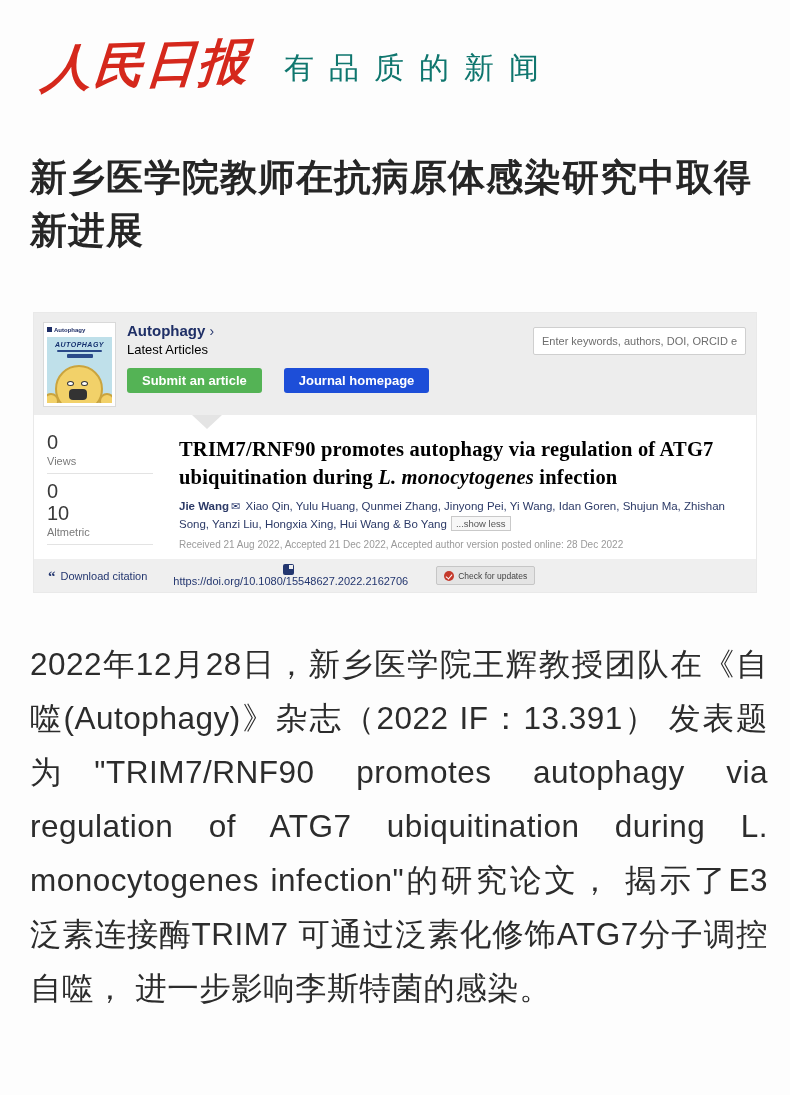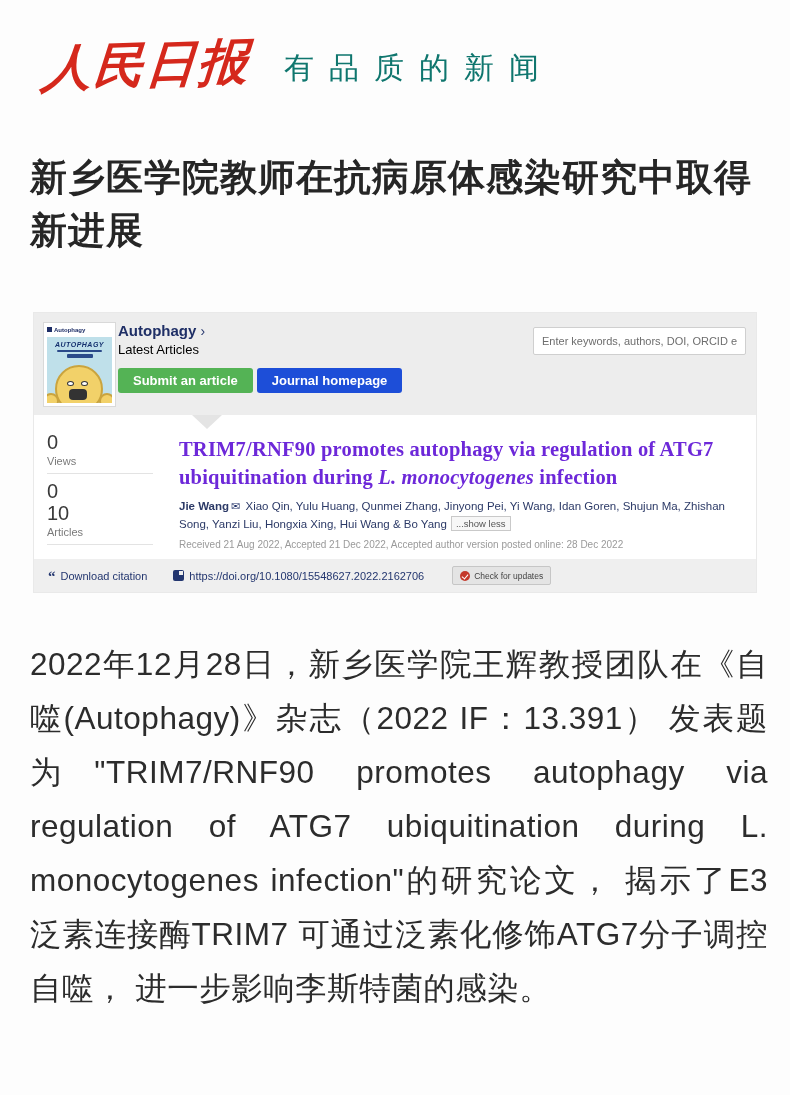--- a/index.html
+++ b/index.html
@@ -40,60 +40,60 @@
           background:#f2d169; border:2px solid #caa43e; border-radius:50%; }
   .cell .eye { position:absolute; top:14px; width:7px; height:5px; border:1.5px solid #333;
                border-radius:50%; background:#fff; }
   .cell .eye.l { left:10px; } .cell .eye.r { left:24px; }
   .cell .mouth { position:absolute; top:22px; left:12px; width:18px; height:11px;
                  background:#333; border-radius:4px; }
   .cell .arm { position:absolute; width:16px; height:16px; background:#f2d169;
                border:2px solid #caa43e; border-radius:50%; bottom:2px; }
   .cell .arm.l { left:-14px; } .cell .arm.r { right:-14px; }
 
-  .j-mid { flex:1; padding-left:2px; }
+  .j-mid { flex:1; padding-left:11px; }
   .j-name { font-size:15px; font-weight:bold; color:#1f2f66; }
   .j-chevron { font-weight:normal; color:#2a3a70; font-size:14px; }
   .j-section { font-size:13px; color:#000000; margin-top:3px; }
-  .j-buttons { margin-top:11px; display:flex; gap:4px; }
+  .j-buttons { margin-top:11px; display:flex; gap:22px; }
   .btn { font-size:13px; font-weight:bold; color:#fff; border:none; border-radius:3px;
          padding:6px 15px; line-height:1; cursor:pointer; }
   .btn-green { background:#54b355; }
   .btn-navy  { background:#1d4ed8; }
 
   .j-search input { width:213px; height:28px; margin-top:5px; border:1px solid #cfcfcf;
                     border-radius:2px; background:#fff; font-size:11px; color:#555;
                     padding:0 8px; font-family:"Liberation Sans", sans-serif; }
   .j-search input::placeholder { color:#6d6d6d; }
 
   .j-article { background:#fff; display:flex; padding:16px 12px 8px 13px; }
   .metrics { width:118px; flex-shrink:0; }
   .metric-value { font-size:20px; color:#3a3a3a; line-height:1.1; }
   .metric-label { font-size:11px; color:#7a7a7a; line-height:1.3; padding:1px 0 5px 0;
                   border-bottom:1px solid #e3e3e3; margin-bottom:6px; width:106px; }
 
   .p-content { flex:1; padding-left:14px; }
   .p-kind { font-size:11px; color:#8a8a8a; }
   .p-title { font-family:"Liberation Serif", serif; font-size:20.5px; font-weight:bold;
-             color:#6d28d9; line-height:1.38; margin-top:4px; letter-spacing:0.2px; }
+             color:#000000; line-height:1.38; margin-top:4px; letter-spacing:0.2px; }
   .p-title .ital { font-style:italic; }
   .p-authors { font-size:11.5px; color:#2c3a67; line-height:1.55; margin-top:7px; }
   .p-authors .lead { font-weight:bold; }
   .mail-icon { color:#1f2f66; font-size:11px; margin:0 2px; }
   .show-less { display:inline-block; font-size:9.5px; color:#555; border:1px solid #c9c9c9;
                background:#f7f7f7; padding:0 4px; margin-left:4px; line-height:13px;
                vertical-align:1px; cursor:pointer; }
   .p-history { font-size:10px; color:#9a9a9a; margin-top:5px; }
 
   .j-footer { background:#efefef; height:33px; display:flex; align-items:center;
               padding:0 14px; font-size:11px; color:#23366f; }
   .quote-icon { font-family:"Liberation Serif", serif; font-weight:bold; font-size:15px;
                 line-height:0; margin-right:5px; color:#23366f; }
   .f-item { display:flex; align-items:center; cursor:pointer; }
-  .doi-item { margin-left:26px; }
+  .doi-item { margin-left:26px;flex-direction:column; }
   .doi-icon { width:11px; height:11px; background:#23366f; border-radius:2px;
               margin-right:5px; position:relative; }
   .doi-icon::after { content:""; position:absolute; right:1px; top:1px; width:4px;
                      height:4px; background:#efefef; }
   .check-badge { margin-left:28px; background:#e4e4e4; border:1px solid #c6c6c6;
                  border-radius:2px; height:19px; display:flex; align-items:center;
                  padding:0 7px; font-size:8.5px; color:#444; cursor:pointer; }
   .check-icon { width:10px; height:10px; border-radius:50%; background:#c4392b;
                 margin-right:4px; position:relative; }
   .check-icon::after { content:""; position:absolute; left:3px; top:2px; width:3px; height:5px;
@@ -153,21 +153,21 @@
       <input type="text" placeholder="Enter keywords, authors, DOI, ORCID et" style="">
     </div>
   </div>
 
   <div class="j-article">
     <div class="metrics">
       <div class="metric-value">0</div>
       <div class="metric-label">Views</div>
       <div class="metric-value">0</div>
       <div class="metric-value">10</div>
-      <div class="metric-label">Articles</div>
+      <div class="metric-label">Altmetric</div>
     </div>
 
     <div class="p-content">
       <div class="p-title"><span>TRIM7/RNF90 promotes autophagy via regulation of ATG7 ubiquitination during </span><span class="ital">L. monocytogenes</span><span> infection</span></div>
       <div class="p-authors"><span class="lead">Jie Wang</span><span class="mail-icon">✉</span><span> Xiao Qin, Yulu Huang, Qunmei Zhang, Jinyong Pei, Yi Wang, Idan Goren, Shujun Ma, Zhishan Song, Yanzi Liu, Hongxia Xing, Hui Wang &amp; Bo Yang</span><span class="show-less">...show less</span></div>
       <div class="p-history">Received 21 Aug 2022, Accepted 21 Dec 2022, Accepted author version posted online: 28 Dec 2022</div>
     </div>
   </div>
 
   <div class="j-footer">

